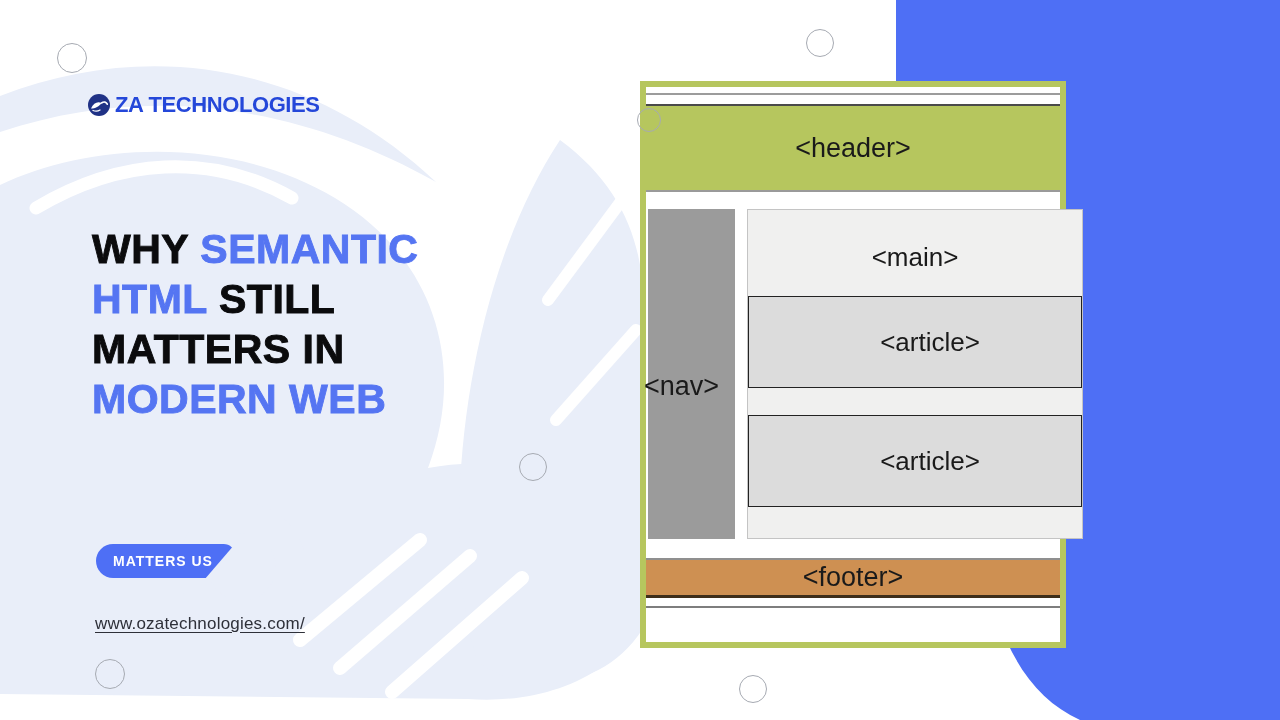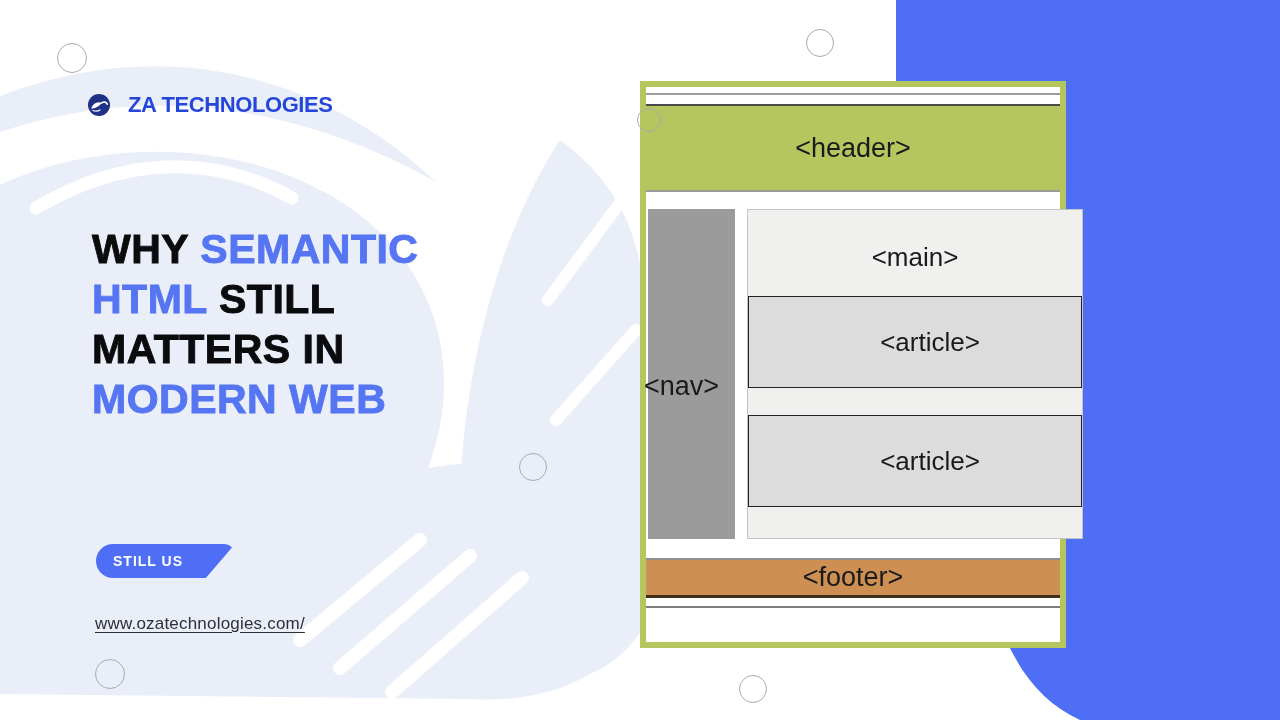--- a/index.html
+++ b/index.html
@@ -11,21 +11,21 @@
   }
   .abs { position:absolute; }
 
   
   #bg-art { left:0; top:0; width:1280px; height:720px; z-index:0; pointer-events:none; }
 
   
   #blue-panel { left:0; top:0; width:1280px; height:720px; z-index:1; pointer-events:none; }
 
   
-  .logo { left:87px; top:92px; display:flex; align-items:center; gap:17px; z-index:4; }
+  .logo { left:87px; top:92px; display:flex; align-items:center; gap:4px; z-index:4; }
   .logo-icon { width:24px; height:24px; display:block; }
   .logo-text {
     font-size:22px; font-weight:bold; letter-spacing:-0.4px;
     color:var(--brand,#2447D9);
   }
 
   
   .headline { left:92px; top:224px; width:420px; z-index:4; }
   .hl-line {
     font-size:41px; line-height:50px; font-weight:bold;
@@ -135,21 +135,21 @@
 </div>
 
 <div class="abs headline">
     <div class="hl-line"><span class="hl-dark">WHY </span><span class="hl-accent">SEMANTIC</span></div>
     <div class="hl-line"><span class="hl-accent">HTML</span><span class="hl-dark"> STILL</span></div>
     <div class="hl-line"><span class="hl-dark">MATTERS IN</span></div>
     <div class="hl-line"><span class="hl-accent">MODERN WEB</span></div>
   </div>
 
 <button class="abs follow-btn">
-  <span>STILL US</span>
+  <span>MATTERS US</span>
 </button>
 
 <a class="abs site-url">www.ozatechnologies.com/</a>
 
 <div class="abs diagram">
   <div class="chrome-bar1"></div>
   <div class="chrome-bar2"></div>
   <div class="dg-header">
     <span>&lt;header&gt;</span>
   </div>

